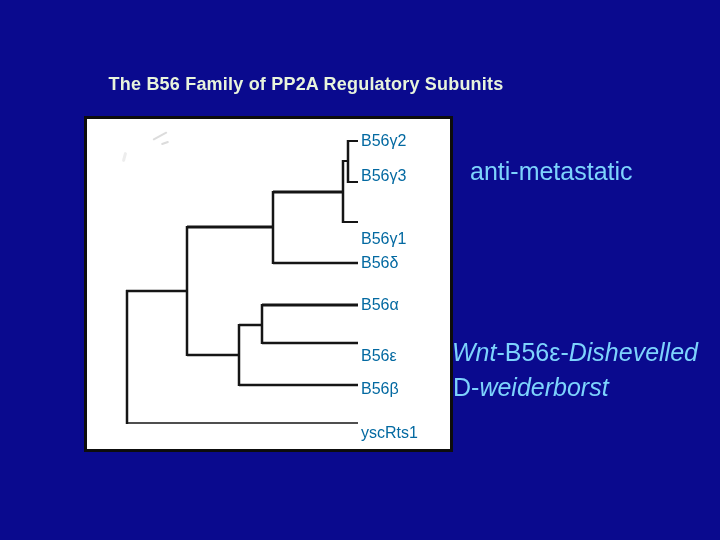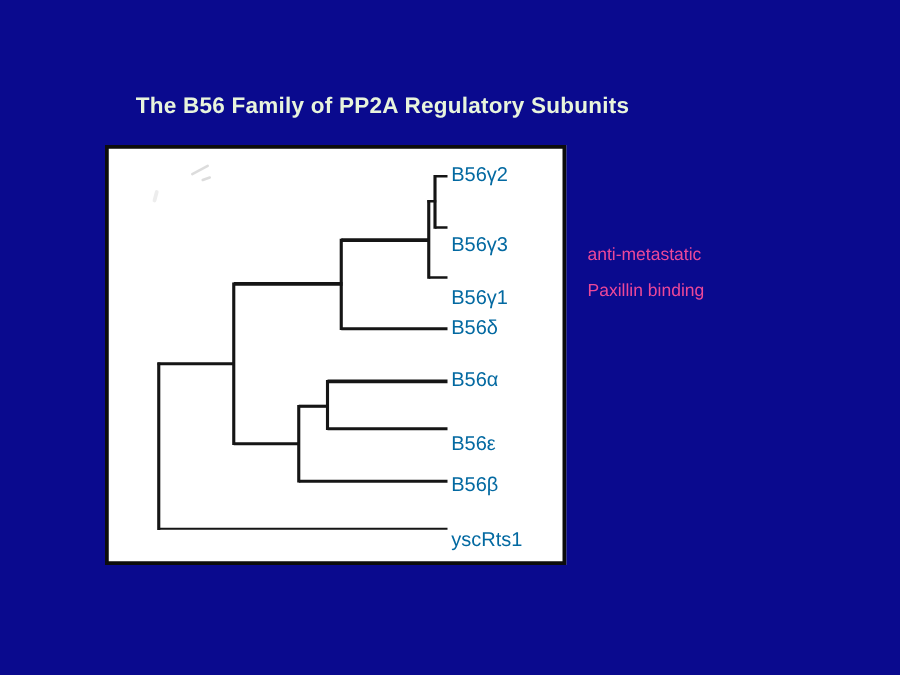--- a/index.html
+++ b/index.html
@@ -40,24 +40,23 @@
     position:absolute;
     background:#9a9a9a;
     opacity:0.35;
     border-radius:2px;
   }
   .artifact.a1{left:65px;top:16px;width:16px;height:2px;transform:rotate(-28deg);}
   .artifact.a2{left:74px;top:23px;width:8px;height:2px;transform:rotate(-20deg);}
   .artifact.a3{left:36px;top:33px;width:3px;height:10px;opacity:0.18;transform:rotate(15deg);}
   .note{
     position:absolute;
-    color:#ec4899;
-    font-size:14px;
+    color:#7dd3fc;
+    font-size:25px;
     white-space:nowrap;
-    margin-top:32px;
   }
   .note-gamma{left:470px;top:157px;line-height:29px;}
   .note-wnt{left:452px;top:338px;}
   .note-wdb{left:453px;top:373px;}
   .it{font-style:italic;}
 </style>
 </head>
 <body>
 
 <div class="slide">
@@ -93,29 +92,30 @@
       <line x1="100" y1="236" x2="153" y2="236" stroke="#151515" stroke-width="2.5"></line>
 
       <line x1="100" y1="107" x2="100" y2="237" stroke="#151515" stroke-width="2.5"></line>
       <line x1="39" y1="172" x2="101" y2="172" stroke="#151515" stroke-width="2.5"></line>
 
       <line x1="40" y1="171" x2="40" y2="305" stroke="#151515" stroke-width="2.5"></line>
       <line x1="40" y1="304" x2="271" y2="304" stroke="#151515" stroke-width="1.5"></line>
     </svg>
 
     <div class="leaf-label" style="top:12px">B56γ2</div>
-    <div class="leaf-label" style="top:68px">B56γ3</div>
+    <div class="leaf-label" style="top:47px">B56γ3</div>
     <div class="leaf-label" style="top:110px">B56γ1</div>
     <div class="leaf-label" style="top:134px">B56δ</div>
     <div class="leaf-label" style="top:176px">B56α</div>
     <div class="leaf-label" style="top:227px">B56ε</div>
     <div class="leaf-label" style="top:260px">B56β</div>
     <div class="leaf-label" style="top:304px">yscRts1</div>
   </div>
 
   <div class="note note-gamma">
     <div>anti-metastatic</div>
-    <div>Paxillin binding</div>
   </div>
 
+  <div class="note note-wnt"><span class="it">Wnt</span><span>-B56ε-</span><span class="it">Dishevelled</span></div>
 
+  <div class="note note-wdb"><span>D-</span><span class="it">weiderborst</span></div>
 
 </div>
 
 </body></html>

